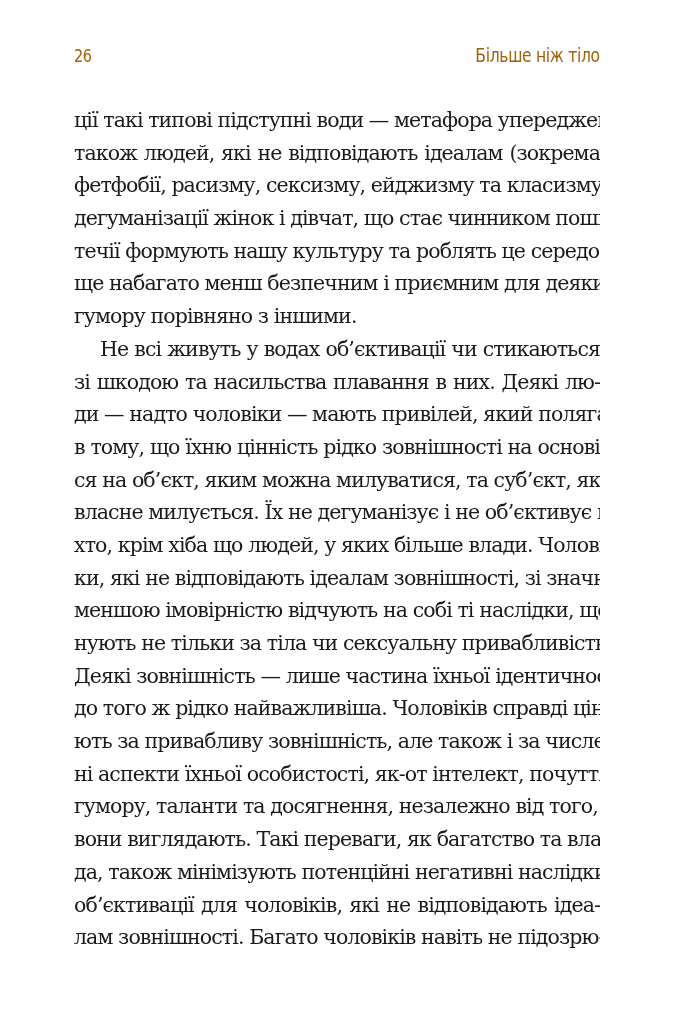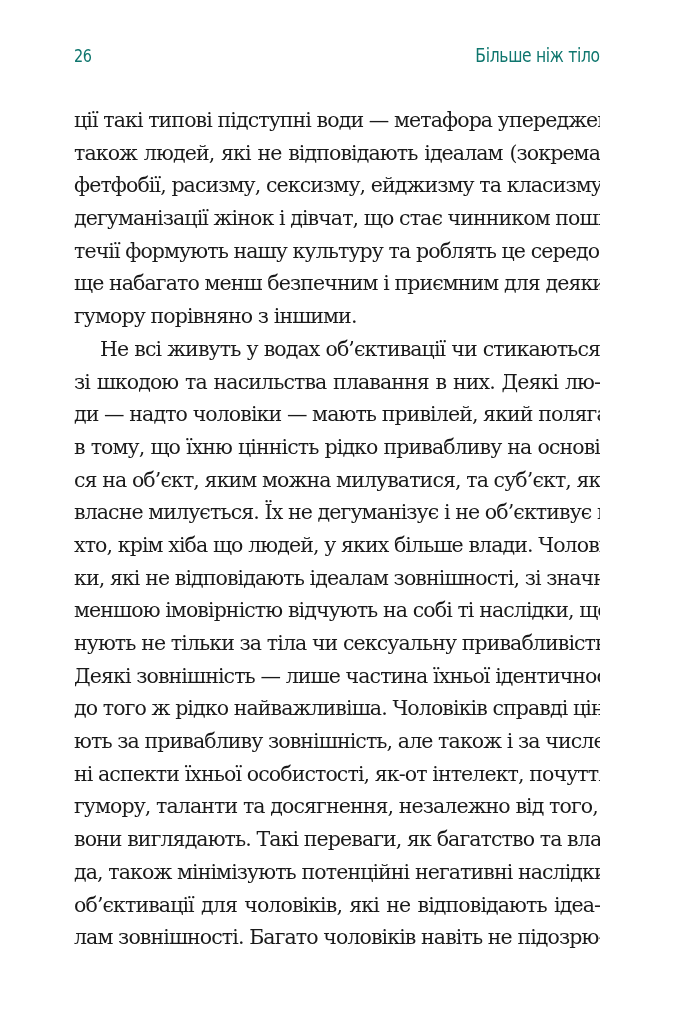--- a/index.html
+++ b/index.html
@@ -1,20 +1,20 @@
 <!DOCTYPE html>
 <html><head>
   <meta charset="utf-8">
   <style>
     html, body { margin: 0; padding: 0; background: #ffffff; }
     body { width: 683px; height: 1024px; position: relative; overflow: hidden; }
     .page { position: absolute; left: 0; top: 0; width: 683px; height: 1024px; background: #ffffff; }
     .running-head {
       position: absolute; top: 44px; left: 74px; width: 526px; height: 30px;
-      font-family: "DejaVu Sans", sans-serif; font-size: 19px; color: #0f766e;
+      font-family: "DejaVu Sans", sans-serif; font-size: 19px; color: #a16207;
       letter-spacing: -0.4px;
     }
     .folio { position: absolute; left: 0; top: 2px; font-size: 17px; transform: scaleX(0.85); transform-origin: left top; }
     .book-title { position: absolute; right: 0; top: 0; transform: scaleX(0.82); transform-origin: right top; white-space: nowrap; }
     .body-text {
       position: absolute; left: 74px; top: 104px; width: 526px;
       font-family: "DejaVu Serif", serif; font-size: 20.5px; color: #1a1a1a;
     }
     .line {
       height: 32.7px; line-height: 32.7px; white-space: nowrap;
@@ -38,21 +38,21 @@
     <div class="line">ції такі типові підступні води — метафора упереджень</div>
     <div class="line">також людей, які не відповідають ідеалам (зокрема</div>
     <div class="line">фетфобії, расизму, сексизму, ейджизму та класизму) та</div>
     <div class="line">дегуманізації жінок і дівчат, що стає чинником поши-</div>
     <div class="line">течії формують нашу культуру та роблять це середови-</div>
     <div class="line">ще набагато менш безпечним і приємним для деяких</div>
     <div class="line last">гумору порівняно з іншими.</div>
     <div class="line indent">Не всі живуть у водах об’єктивації чи стикаються</div>
     <div class="line">зі шкодою та насильства плавання в них. Деякі лю-</div>
     <div class="line">ди — надто чоловіки — мають привілей, який полягає</div>
-    <div class="line">в тому, що їхню цінність рідко привабливу на основі</div>
+    <div class="line">в тому, що їхню цінність рідко зовнішності на основі</div>
     <div class="line">ся на об’єкт, яким можна милуватися, та суб’єкт, який</div>
     <div class="line">власне милується. Їх не дегуманізує і не об’єктивує ні-</div>
     <div class="line">хто, крім хіба що людей, у яких більше влади. Чолові-</div>
     <div class="line">ки, які не відповідають ідеалам зовнішності, зі значно</div>
     <div class="line">меншою імовірністю відчують на собі ті наслідки, що</div>
     <div class="line">нують не тільки за тіла чи сексуальну привабливість.</div>
     <div class="line"><span>Деякі зовнішність — лише </span><span class="it">частина</span><span> їхньої ідентичності,</span></div>
     <div class="line">до того ж рідко найважливіша. Чоловіків справді ціну-</div>
     <div class="line">ють за привабливу зовнішність, але також і за числен-</div>
     <div class="line">ні аспекти їхньої особистості, як-от інтелект, почуття</div>

